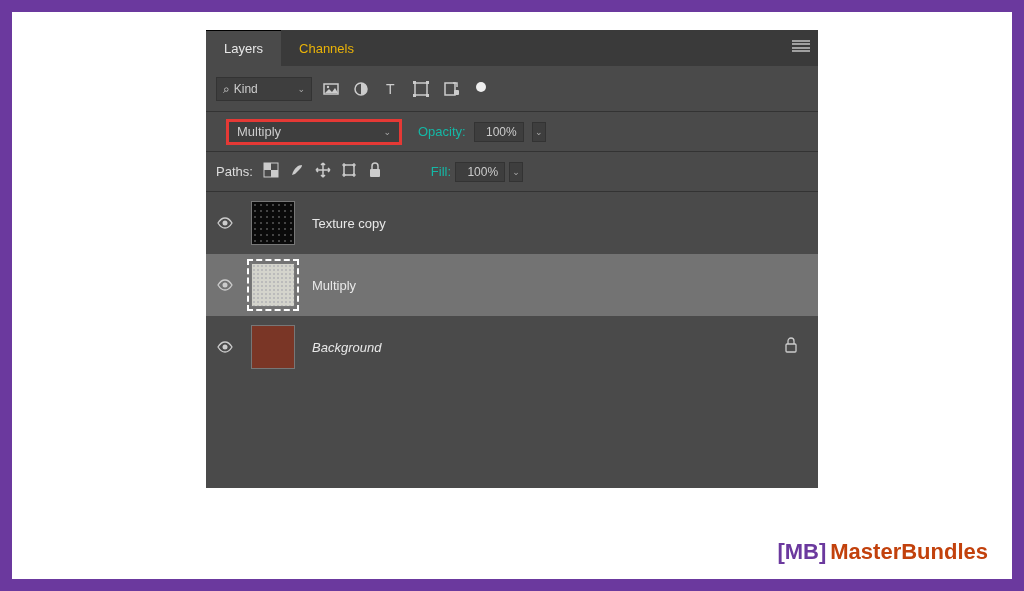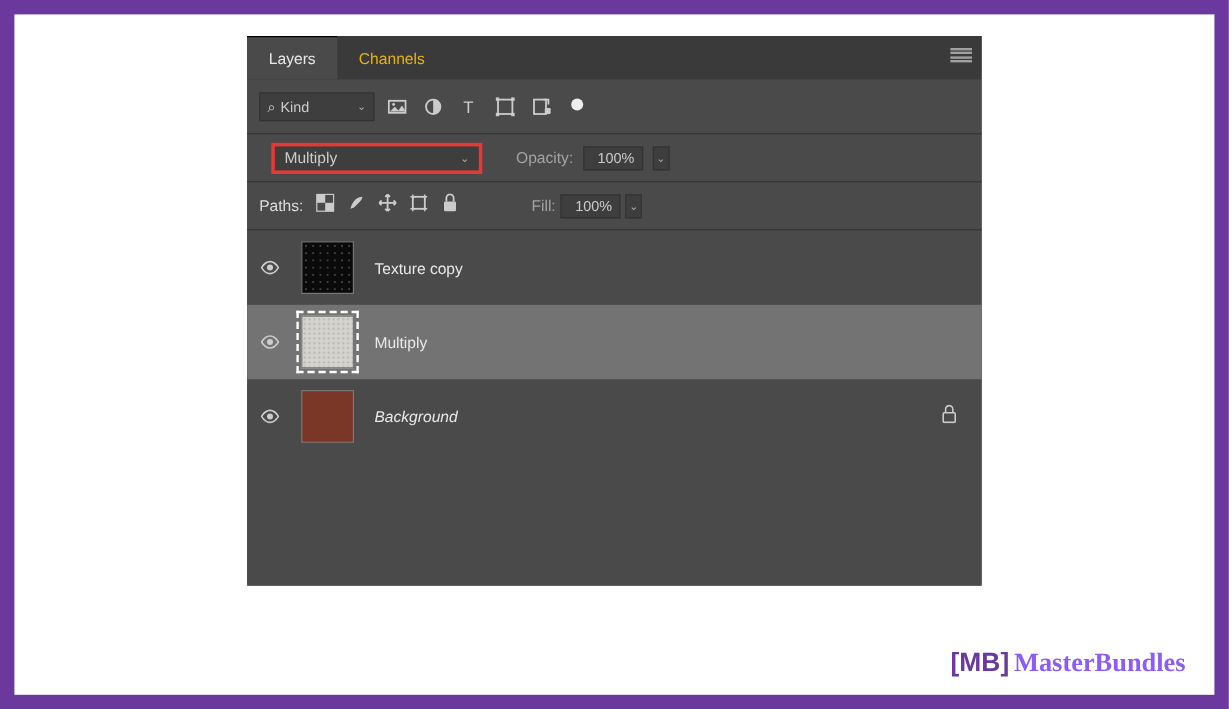--- a/index.html
+++ b/index.html
@@ -22,21 +22,21 @@
   .kind-dd .search-ico { font-size: 12px; margin-right: 4px; }
   .filter-icons { display: flex; gap: 12px; align-items: center; }
   .f-icon { width: 18px; height: 18px; display: flex; align-items: center; justify-content: center; color: #ccc; }
   .f-icon svg { width: 16px; height: 16px; fill: #ccc; }
   .dot { width: 10px; height: 10px; border-radius: 50%; background: #eee; margin-left: 4px; align-self: flex-start; margin-top: 2px;}
   
   
   .blend-row { display: flex; align-items: center; height: 40px; padding: 0 20px; gap: 8px; border-bottom: 1px solid #333; }
   .blend-dd { width: 176px; height: 26px; border: 3px solid #e53935; background: #3e3e3e; display: flex; align-items: center; justify-content: space-between; padding: 0 8px; color: #ccc; font-size: 13px; }
   .chev { font-size: 9px; color: #aaa; }
-  .opacity-lbl { color: #a3a3a3; font-size: 13px; margin-left: 20px;}
+  .opacity-lbl { color: #14b8a6; font-size: 13px; margin-left: 8px;}
   .pct-box { background: #3e3e3e; border: 1px solid #333; padding: 2px 6px; color: #ccc; font-size: 12px; width: 50px; display: flex; justify-content: flex-end;}
   .mini-chev { display: inline-block; width: 14px; height: 20px; border: 1px solid #333; background: #3e3e3e; text-align: center; font-size: 9px; color: #aaa; line-height: 18px; }
   
   
   .lock-row { display: flex; align-items: center; height: 40px; padding: 0 10px; gap: 10px; border-bottom: 1px solid #333;}
   .lock-lbl { color: #ddd; font-size: 13px; }
   .lock-icons { display: flex; gap: 10px; align-items: center;}
   .l-icon svg { width: 16px; height: 16px; fill: #ccc; }
   .fill-section { display: flex; align-items: center; gap: 4px; margin-left: 30px;}
   
@@ -54,21 +54,21 @@
   .thumb.selected-thumb { outline: 2px dashed #fff; outline-offset: 2px; }
   .layer-name { color: #e8e8e8; font-size: 13px; }
   .layer-name.italic { font-style: italic; }
   .lock-ind { margin-left: auto; margin-right: 10px; }
   .lock-ind svg { width: 14px; height: 16px; fill: #ccc; }
   
   
   .watermark { position: absolute; right: 24px; bottom: 14px; display: flex; align-items: center; font-size: 22px; font-weight: bold; }
   .wm-bracket { color: #6b399e; font-weight: bold; }
   .wm-mb { color: #6b399e; }
-  .wm-text { color: #8b5cf6; margin-left: 4px; font-family: Liberation Serif, serif; }
+  .wm-text { color: #c2410c; margin-left: 4px; }
 </style>
 </head>
 <body>
 
 <div class="outer-border">
   <div class="panel-wrapper">
 
     <div class="tab-row">
       <div class="tab active">Layers</div>
       <div class="tab">Channels</div>

